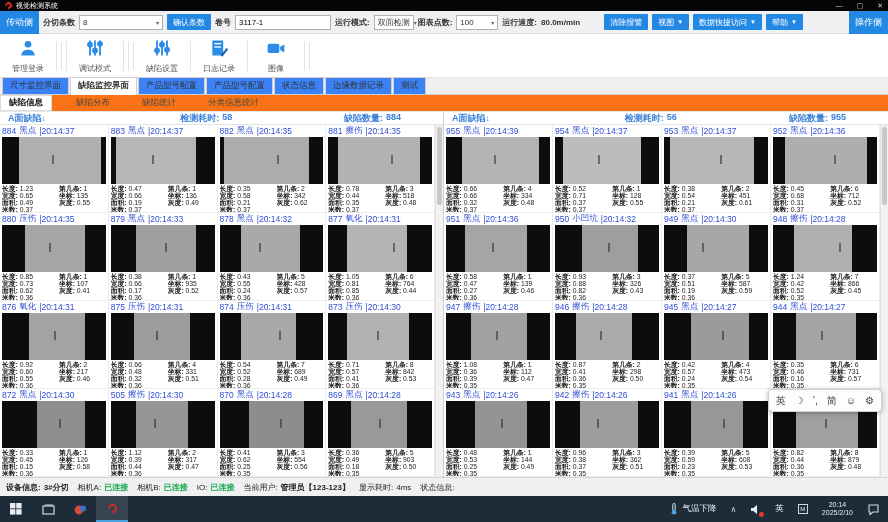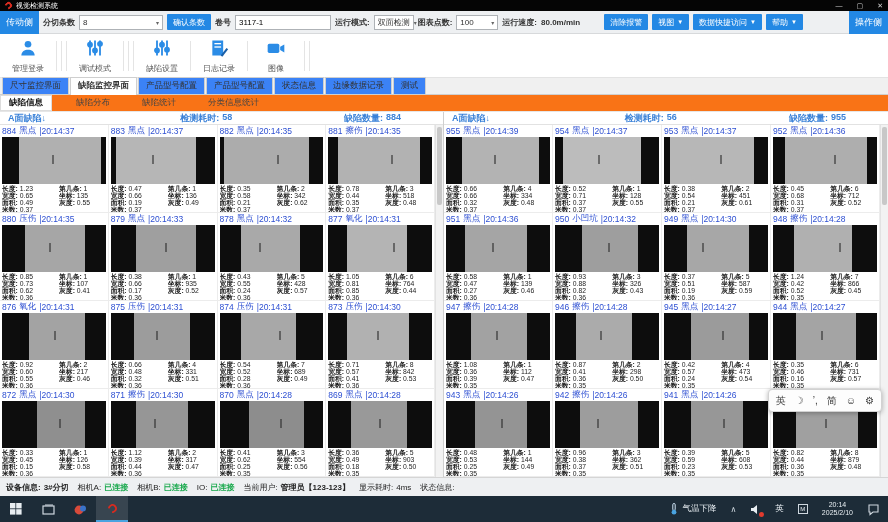--- a/index.html
+++ b/index.html
@@ -551,21 +551,21 @@
       </div>
       <div class="ci-col">
         <div class="ci-line"><span class="lbl">第几条:</span> <span class="c-strip">1</span></div>
         <div class="ci-line"><span class="lbl">坐标:</span> <span class="c-coord">126</span></div>
         <div class="ci-line"><span class="lbl">灰度:</span> <span class="c-gray">0.58</span></div>
       </div>
     </div>
   </div>
         <div class="cell">
     <div class="c-title">
-      <span class="c-num">871</span>
+      <span class="c-num">505</span>
       <span class="c-type">擦伤</span>
       <span class="c-sep">|</span>
       <span class="c-time" style="margin-left:-3px">20:14:30</span>
     </div>
     <div class="c-img" style="background: linear-gradient(90deg, rgb(13, 13, 13) 0px, rgb(13, 13, 13) 24%, rgb(150, 150, 150) 24%, rgb(150, 150, 150) 74%, rgb(13, 13, 13) 74%, rgb(13, 13, 13) 100%);">
       <div class="c-spot" style="left: 42%;"></div>
     </div>
     <div class="c-info">
       <div class="ci-col">
         <div class="ci-line"><span class="lbl">长度:</span> <span class="c-len">1.12</span></div>

